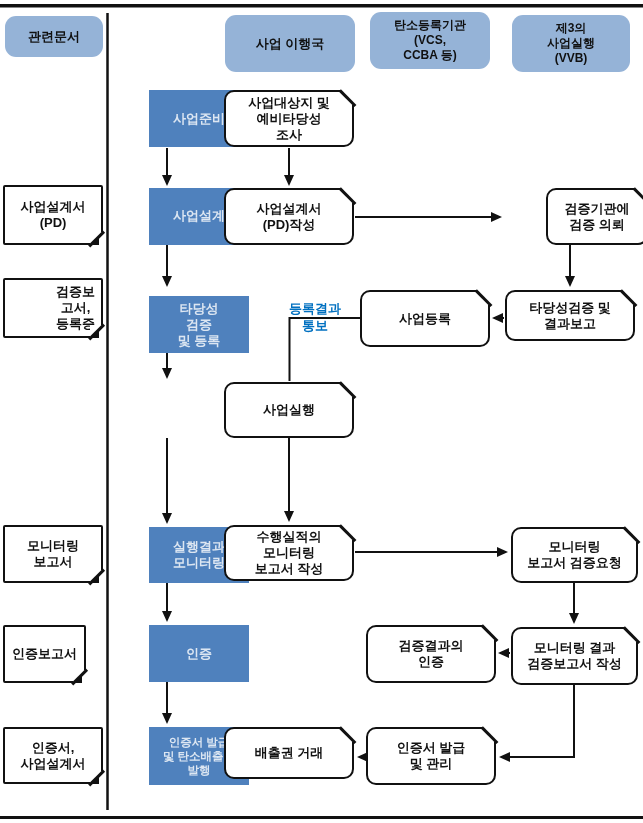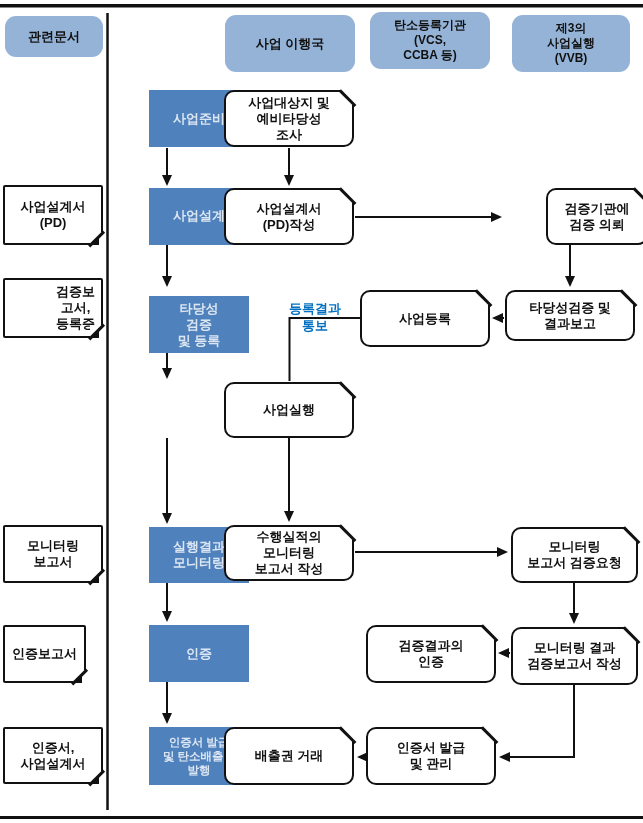--- a/index.html
+++ b/index.html
@@ -153,21 +153,21 @@
   <div class="node flow" style="left:224px;top:382px;width:130px;height:56px;">
     <b class="cc"></b>
     <span class="txt">사업실행</span>
   </div>
   <div class="node flow" style="left:224px;top:525px;width:130px;height:56px;">
     <b class="cc"></b>
     <span class="txt">수행실적의
 모니터링
 보고서 작성</span>
   </div>
-  <div class="node flow" style="left:224px;top:727px;width:130px;height:58px;">
+  <div class="node flow" style="left:224px;top:727px;width:130px;height:52px;">
     <b class="cc"></b>
     <span class="txt">배출권 거래</span>
   </div>
 
   <div class="node flow" style="left:360px;top:290px;width:130px;height:57px;">
     <b class="cc"></b>
     <span class="txt">사업등록</span>
   </div>
   <div class="node flow" style="left:366px;top:625px;width:130px;height:58px;">
     <b class="cc"></b>

